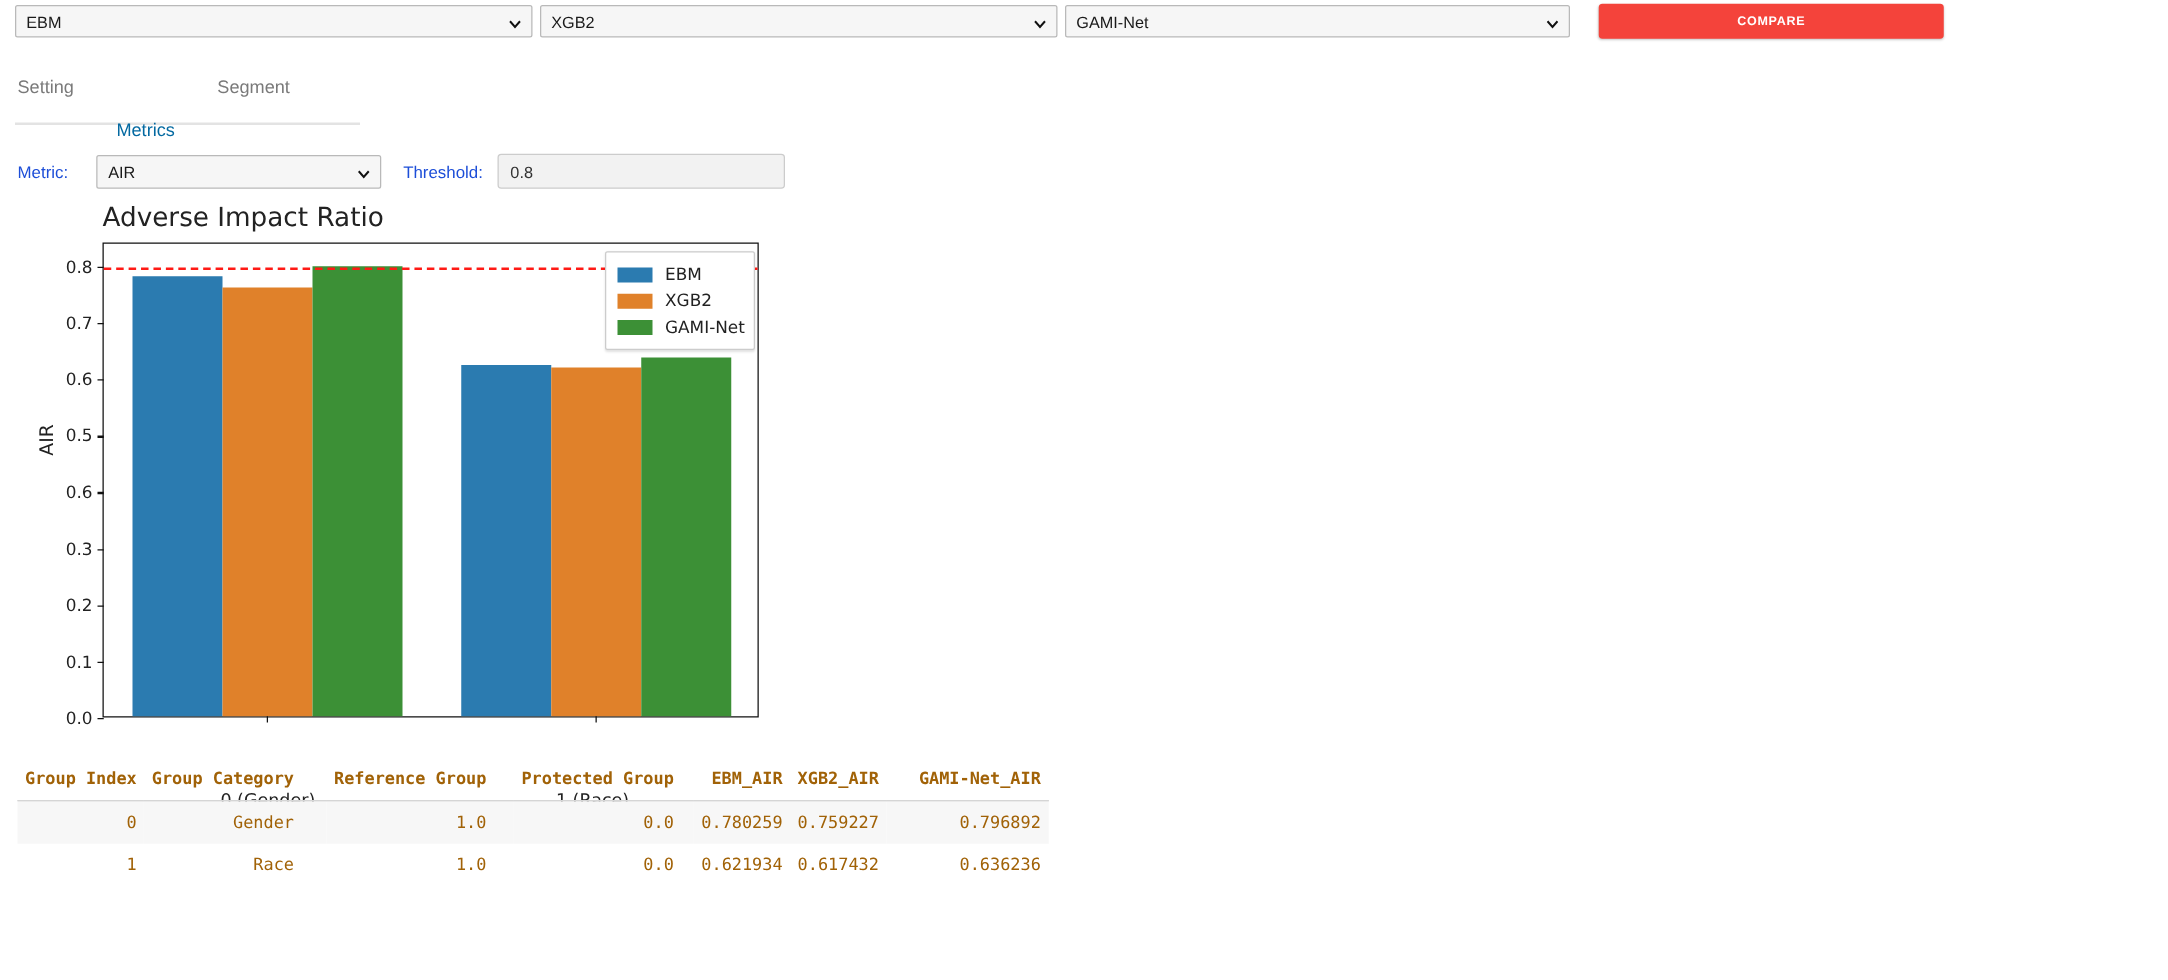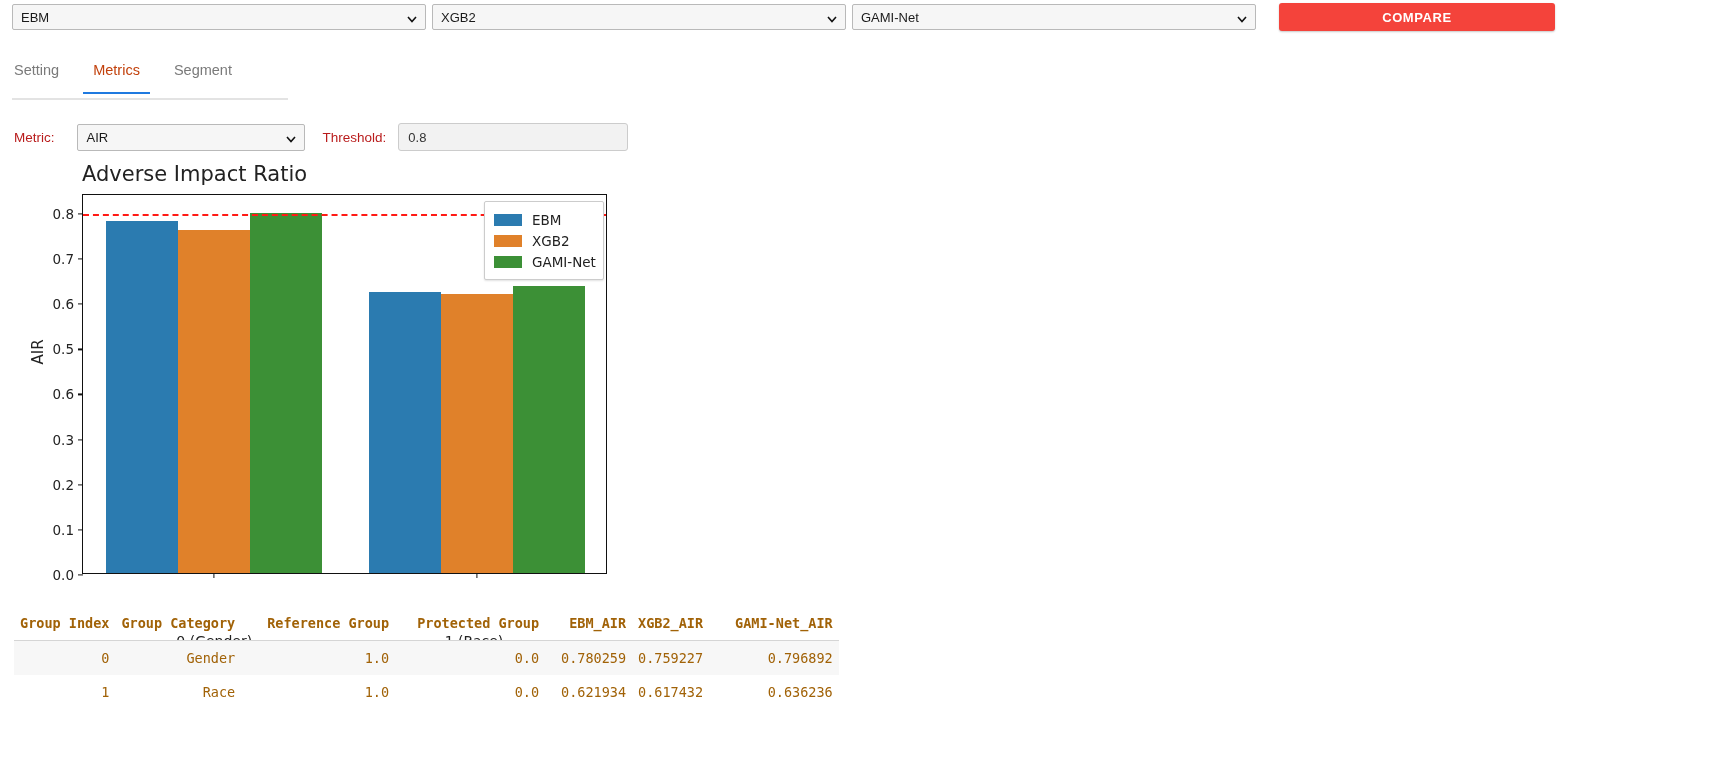--- a/index.html
+++ b/index.html
@@ -55,21 +55,21 @@
   .compare-button {
     position: absolute;
     left: 1279px;
     top: 3px;
     width: 276px;
     height: 28px;
     background: #f4433b;
     color: #ffffff;
     border: none;
     border-radius: 3px;
-    font-size: 13px;
+    font-size: 10px;
     font-weight: bold;
     letter-spacing: 0.6px;
     font-family: "Liberation Sans", sans-serif;
     cursor: pointer;
     box-shadow: 0 1px 2px rgba(0,0,0,0.22);
   }
 
   
   .tabbar {
     position: absolute;
@@ -84,21 +84,21 @@
   .tab {
     font-size: 14.5px;
     color: #7a7a7a;
     padding: 4px 2px 14px 2px;
     margin-right: 30px;
     cursor: pointer;
     position: relative;
     white-space: nowrap;
     font-family: "Liberation Sans", sans-serif;
   }
-  .tab.active { color: #c2410c; }
+  .tab.active { color: #0369a1; margin-top: 35px; }
   .tab.active::after {
     content: "";
     position: absolute;
     left: -8px;
     right: -8px;
     bottom: -2px;
     height: 2px;
     background: #1f7ae0;
   }
 
@@ -106,21 +106,21 @@
   .metric-row {
     position: absolute;
     left: 14px;
     top: 123px;
     height: 28px;
     display: flex;
     align-items: center;
   }
   .field-label {
     font-size: 13.5px;
-    color: #b91c1c;
+    color: #1d4ed8;
     font-family: "Liberation Sans", sans-serif;
     white-space: nowrap;
   }
   .metric-select {
     position: relative;
     width: 228px;
     height: 27px;
     background: #f6f6f6;
     border: 1px solid #b9b9b9;
     border-radius: 2px;

